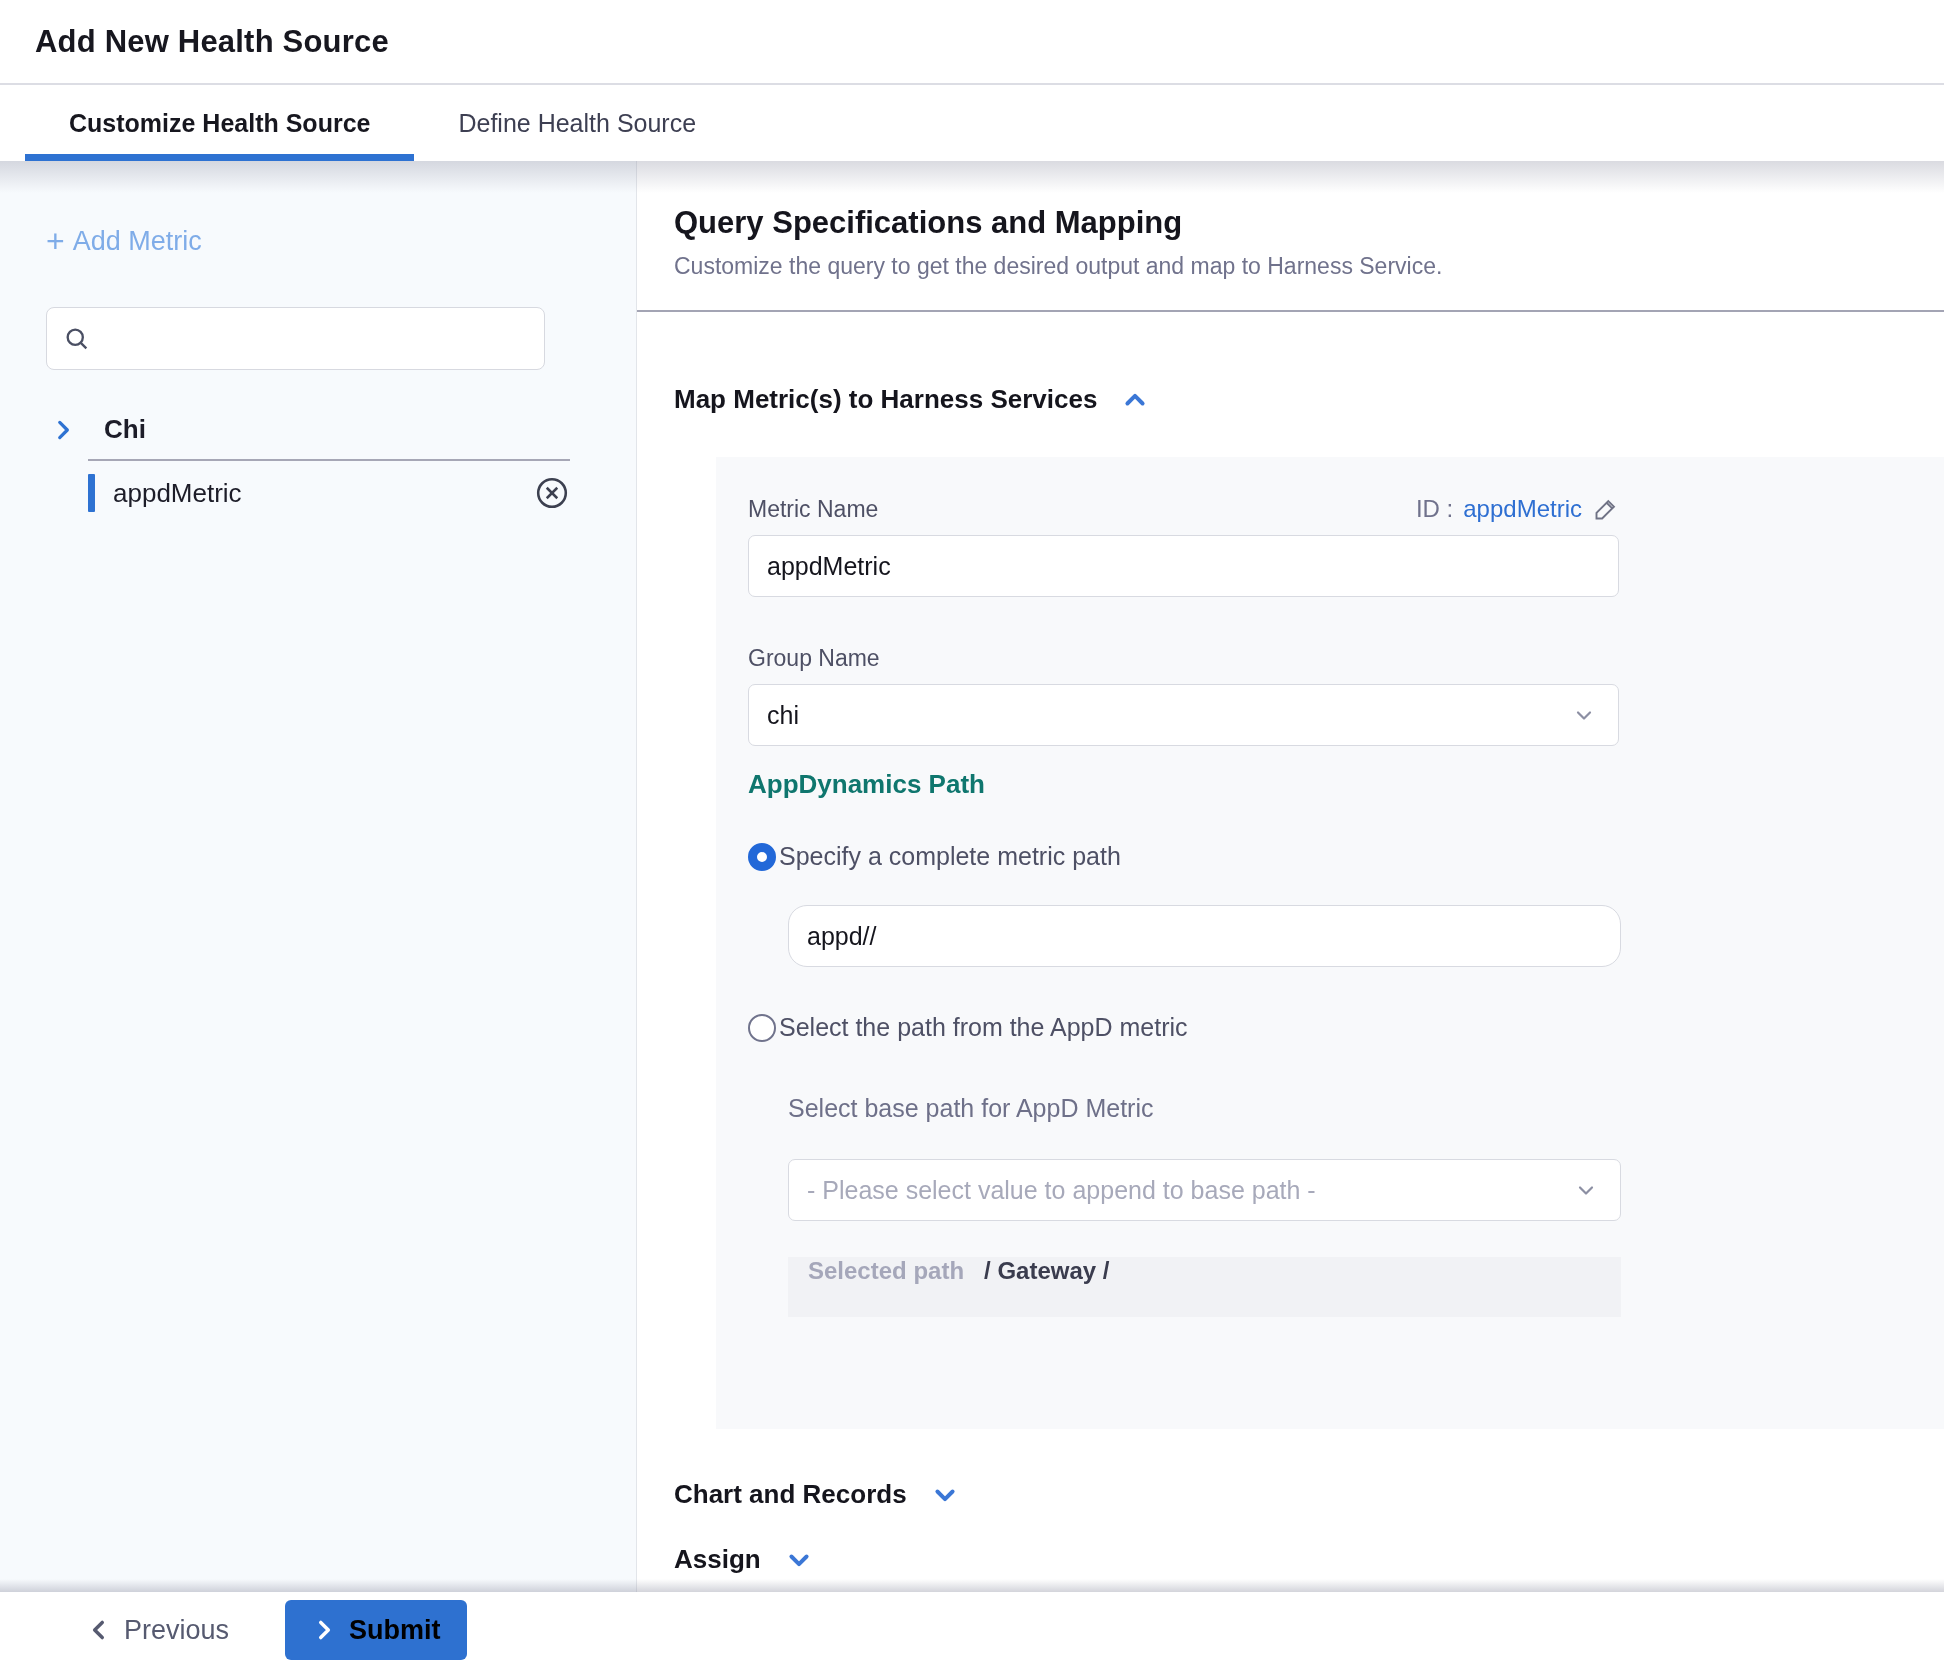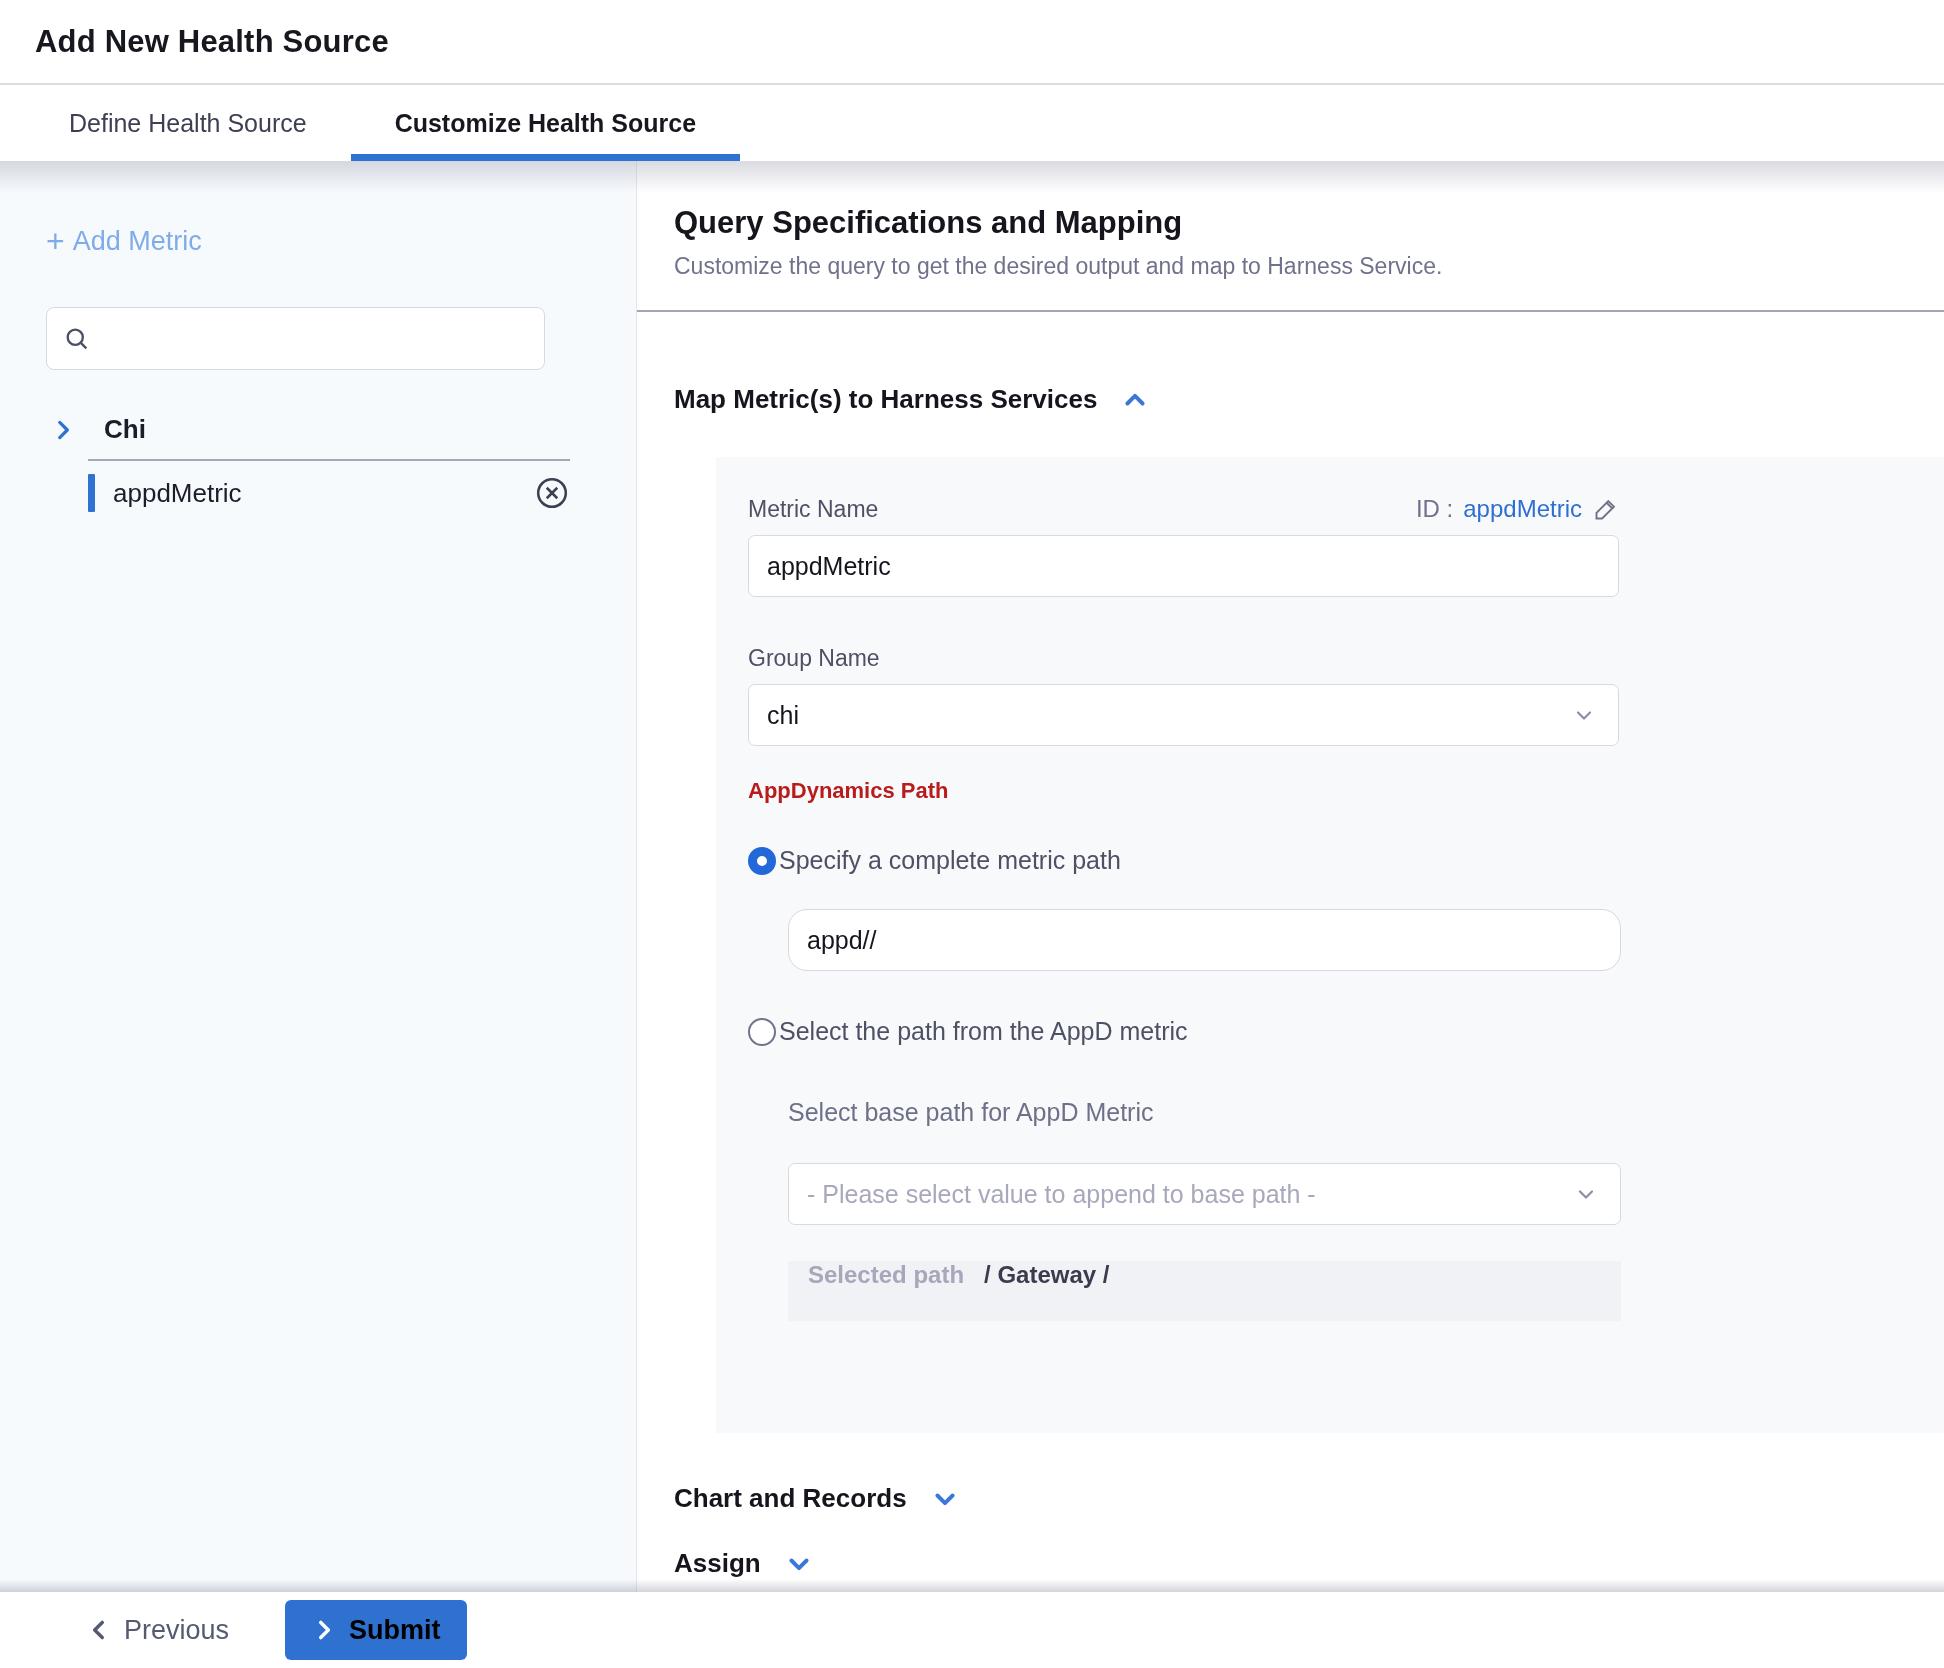--- a/index.html
+++ b/index.html
@@ -126,21 +126,21 @@
   .lbl-group { margin-top: 48px; }
   .select {
     width: 871px; height: 62px; margin-top: 12px;
     border: 1px solid #d8dae1; border-radius: 7px; background: #fff;
     display: flex; align-items: center; justify-content: space-between;
     padding: 0 22px 0 18px; cursor: pointer;
   }
   .select .select-value { font-size: 25px; color: #15151d; }
   .select.placeholder .select-value { color: #a7a9ba; }
 
-  .subheading { margin-top: 32px; font-size: 22px; font-weight: 700; color: #b91c1c; }
+  .subheading { margin-top: 23px; font-size: 26px; font-weight: 700; color: #0f766e; }
 
   .radio-row { margin-top: 42px; display: flex; align-items: center; gap: 3px; cursor: pointer; }
   .radio { width: 28px; height: 28px; border-radius: 50%; background: #fff; flex: 0 0 28px; }
   .radio.checked { border: 9px solid #2268d8; }
   .radio.unchecked { border: 2.5px solid #70738c; }
   .radio-label { font-size: 25px; color: #4e5065; }
 
   .indent { margin-left: 40px; }
   .path-input { width: 833px; margin-top: 34px; border-radius: 19px; }
   .rr2 { margin-top: 46px; }
@@ -179,22 +179,22 @@
 </head>
 <body>
 
 <div class="app">
 
   <div class="header">
     <h1>Add New Health Source</h1>
   </div>
 
   <div class="tabbar">
+    <div class="tab active">Customize Health Source</div>
     <div class="tab">Define Health Source</div>
-    <div class="tab active">Customize Health Source</div>
   </div>
 
   <div class="content">
 
     <div class="sidebar">
       <button class="add-metric">
         <span class="plus">+</span>
         <span>Add Metric</span>
       </button>
 

